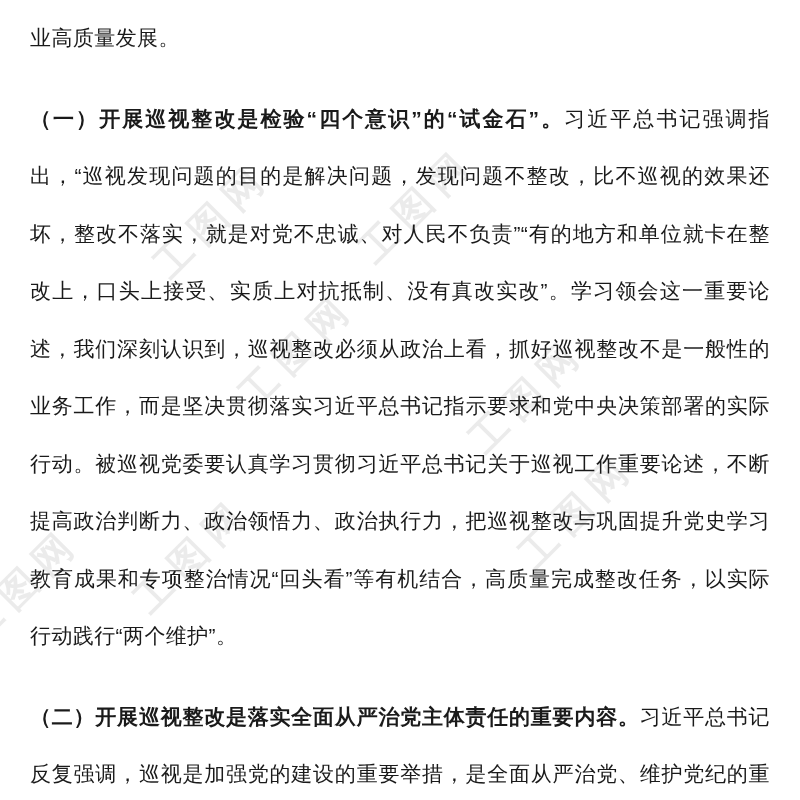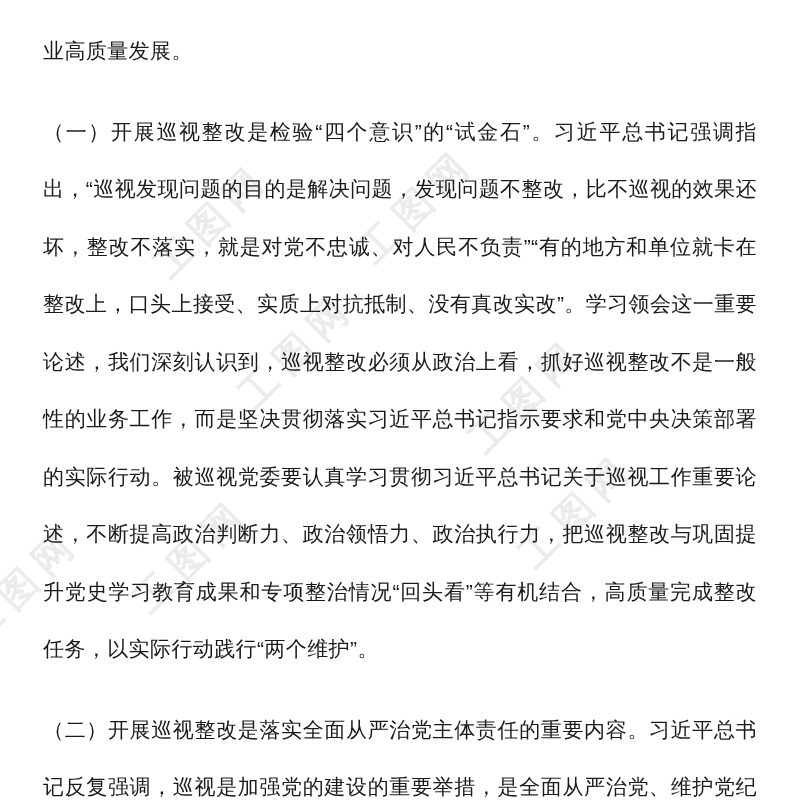--- a/index.html
+++ b/index.html
@@ -39,27 +39,27 @@
     z-index: 1;
     padding: 4px 25px 0 25px;
     color: #1a1a1a;
     font-size: 21px;
     line-height: 57.5px;
     text-align: justify;
     text-justify: inter-character;
     letter-spacing: 0.4px;
   }
   .content p {
-    margin: 18px;
+    margin: 5px;
   }
   .content p + p {
     margin-top: 23px;
   }
   .para-heading {
-    font-weight: normal;
+    font-weight: bold;
   }
 </style>
 </head>
 <body>
 
 <div class="page">
 
   <div class="watermark-layer">
     <span class="wm" style="left:140px; top:195px;">工图网</span>
     <span class="wm" style="left:345px; top:180px;">工图网</span>

